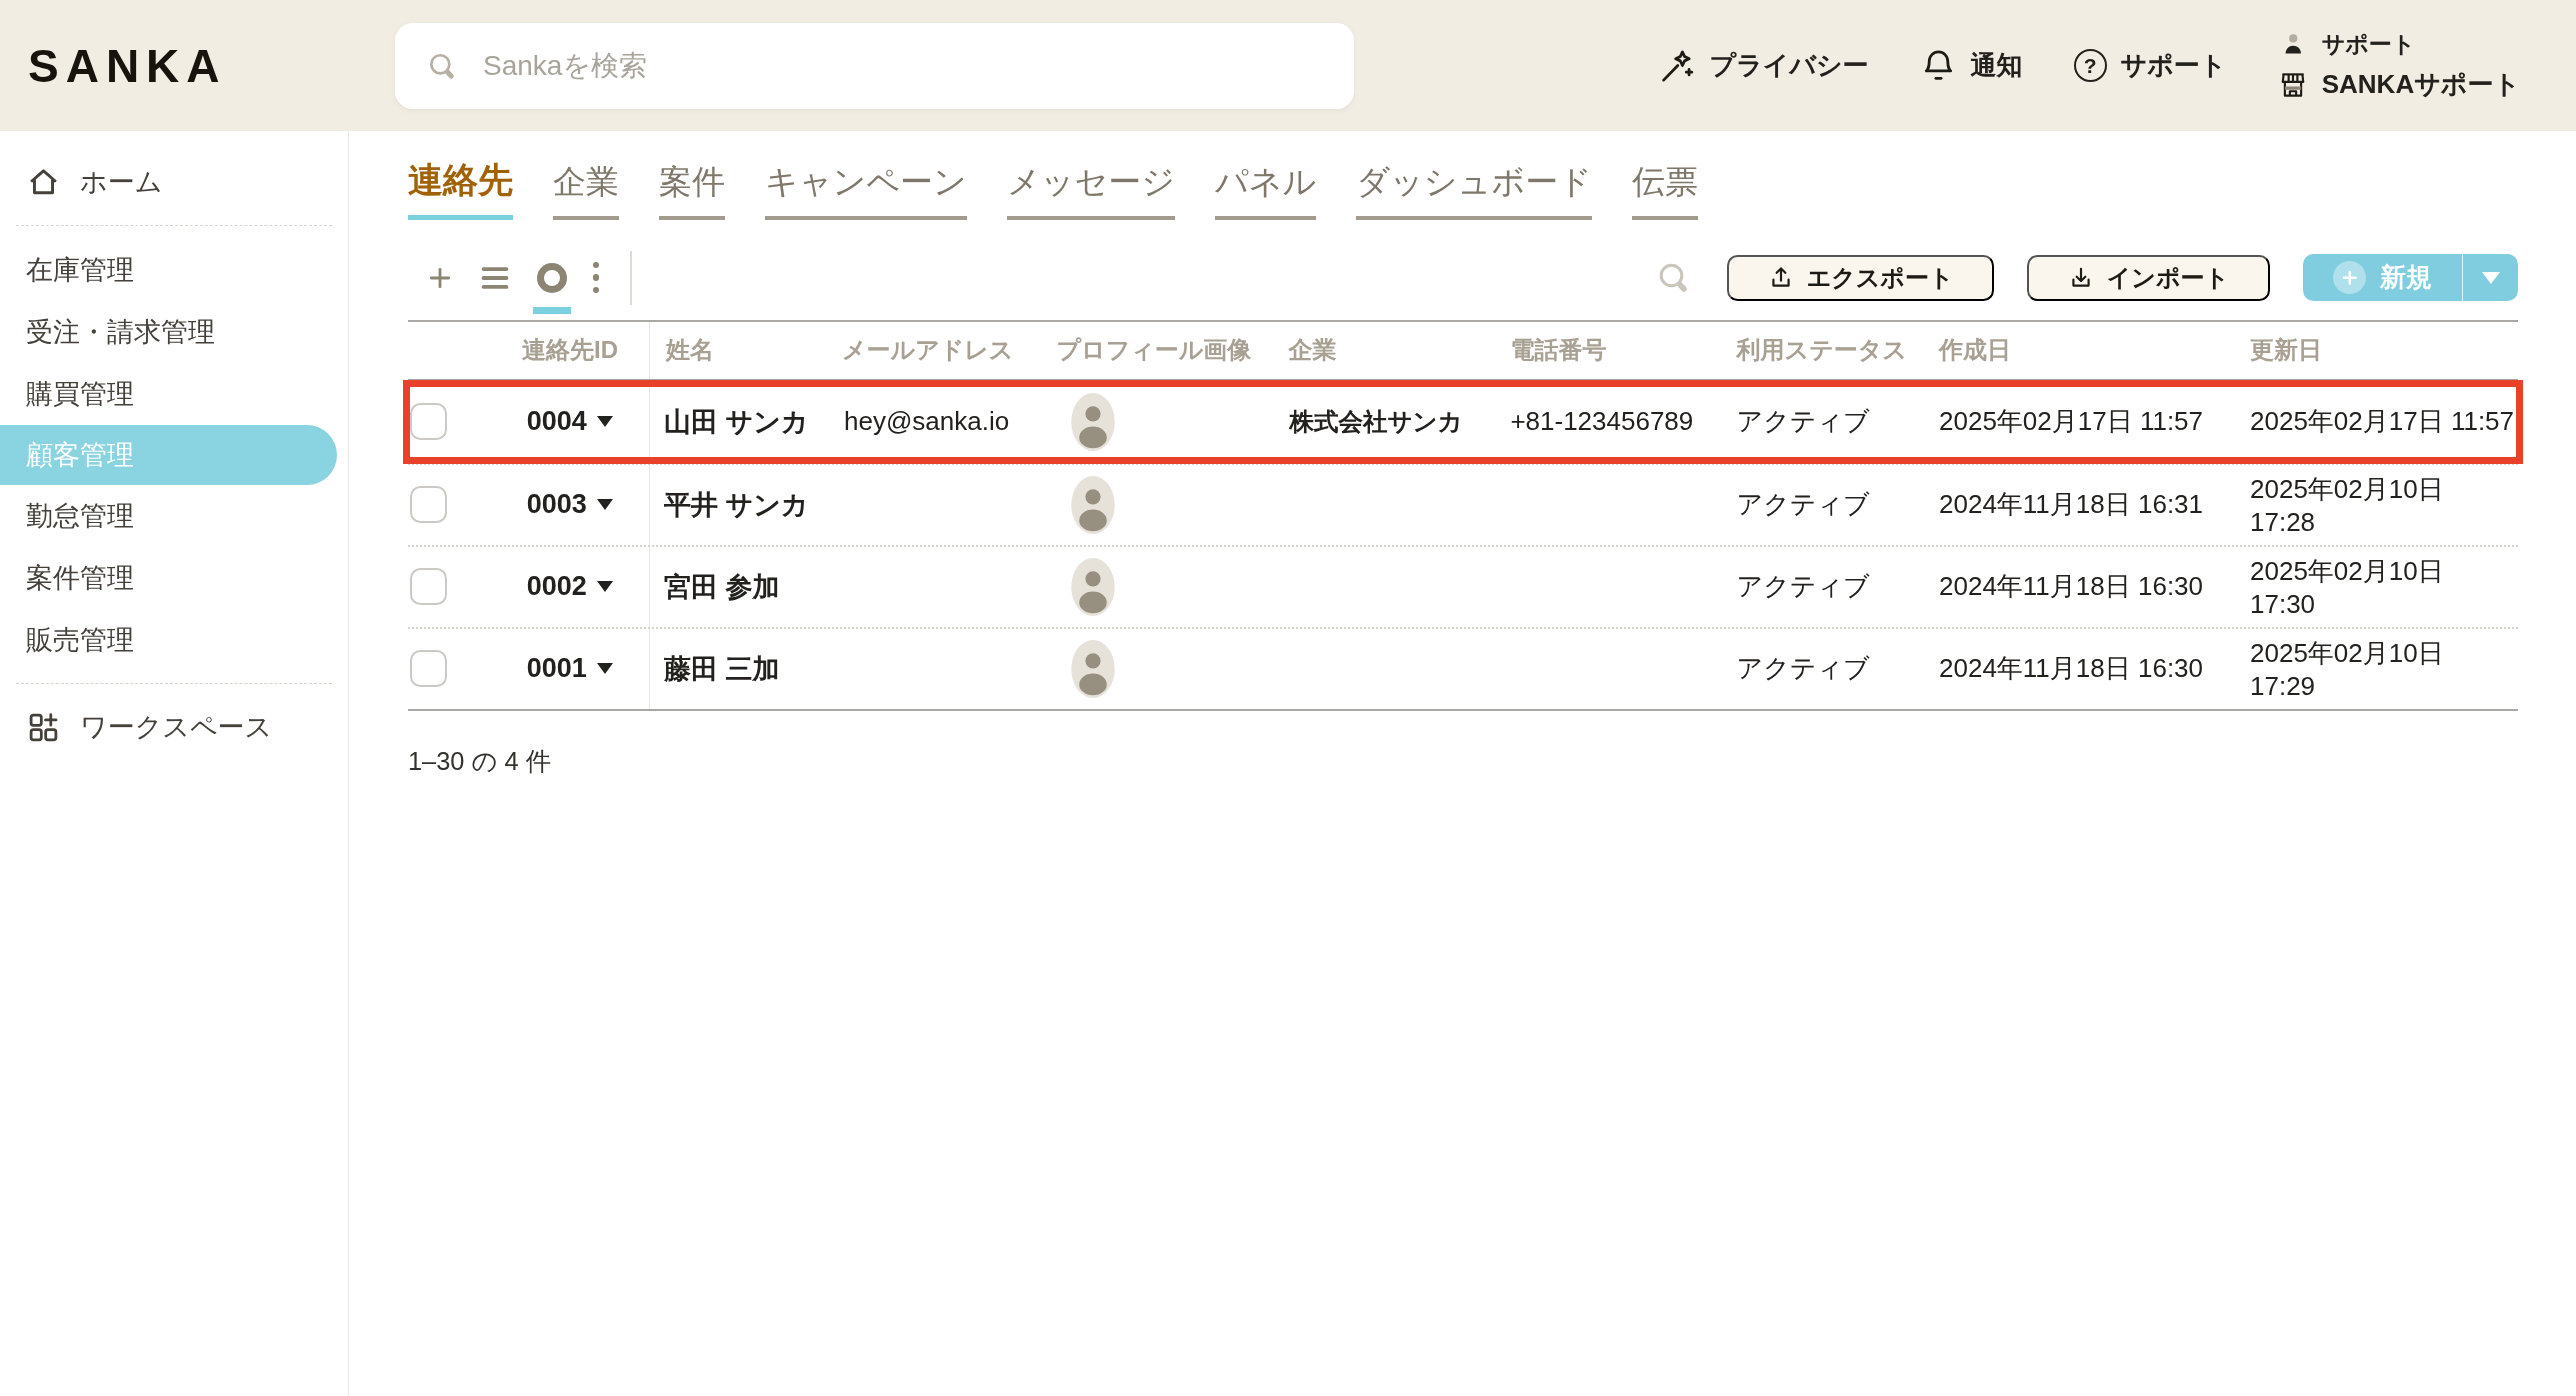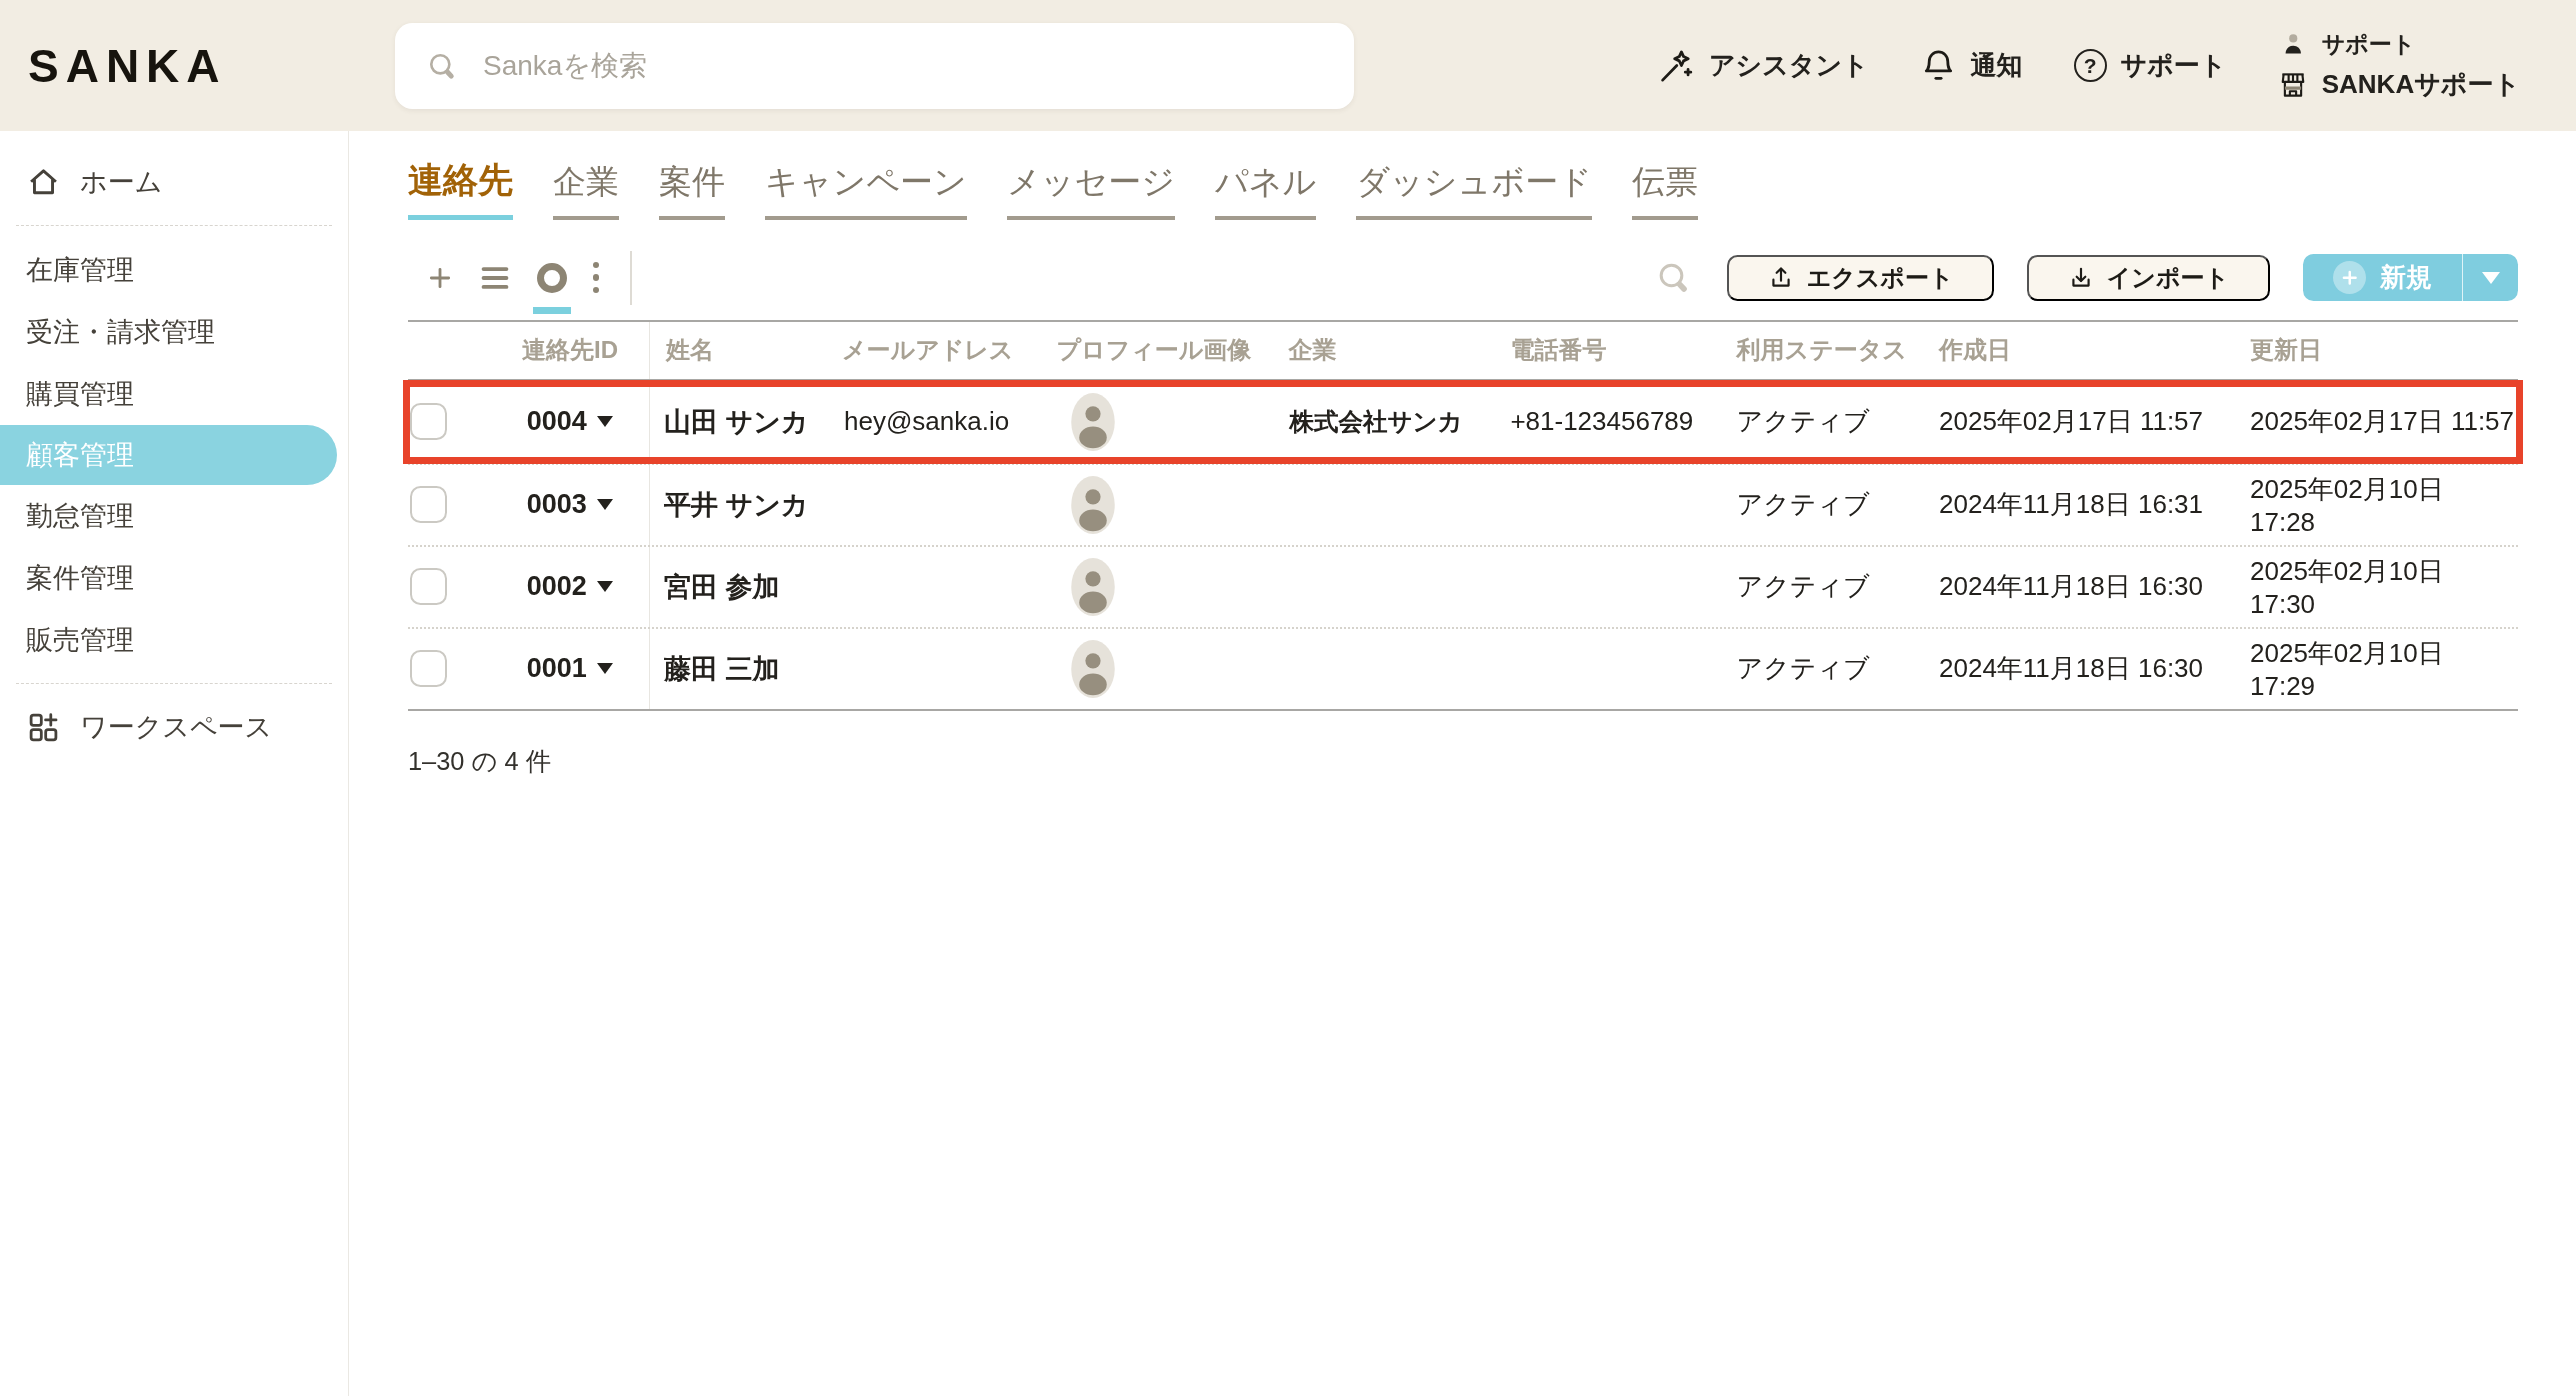--- a/index.html
+++ b/index.html
@@ -131,21 +131,21 @@
 
   <div class="top-actions">
     <div class="action">
       <span>
         <svg width="37" height="37" viewBox="0 0 24 24" fill="none" stroke="#1d1b16" stroke-width="1.8" stroke-linejoin="round" stroke-linecap="round">
           <path d="M3 21.5 L12.2 12"></path>
           <path d="M15.2 3.2l1.4 3 3 1.4-3 1.4-1.4 3-1.4-3-3-1.4 3-1.4z"></path>
           <path d="M19.5 14.5v3.6M17.7 16.3h3.6"></path>
         </svg>
       </span>
-      <span>アシスタント</span>
+      <span>プライバシー</span>
     </div>
     <div class="action">
       <span>
         <svg width="37" height="37" viewBox="0 0 24 24" fill="none" stroke="#1d1b16" stroke-width="1.8" stroke-linecap="round" stroke-linejoin="round">
           <path d="M18 9.2a6 6 0 0 0-12 0c0 5-1.9 6.3-1.9 6.3h15.8S18 14.2 18 9.2"></path>
           <path d="M10.3 20.3h3.4"></path>
         </svg>
       </span>
       <span>通知</span>
     </div>

